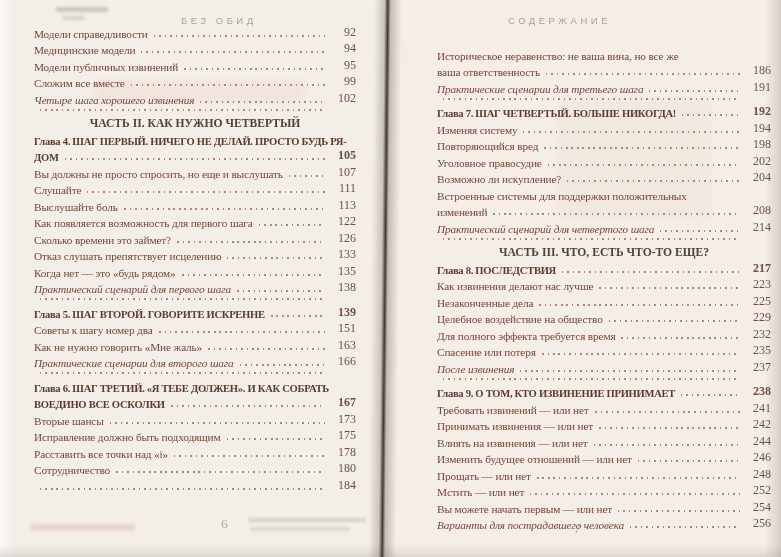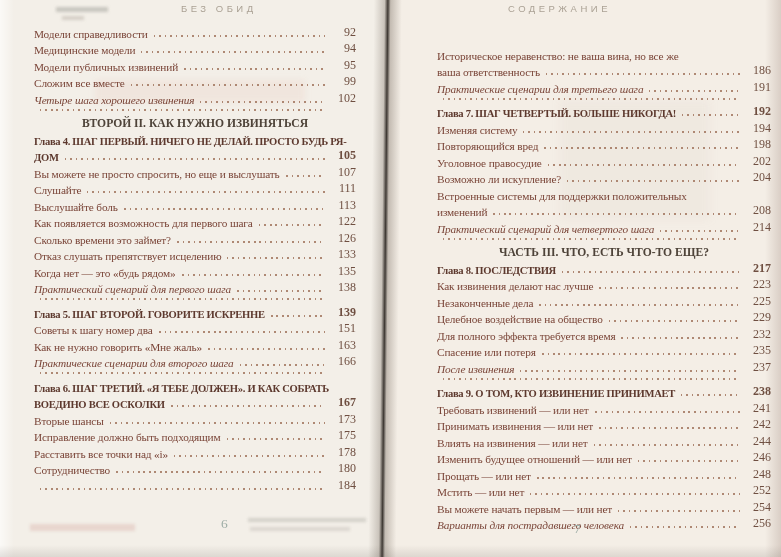--- a/index.html
+++ b/index.html
@@ -18,21 +18,21 @@
     background:linear-gradient(to left, rgba(122,92,80,.22), rgba(122,92,80,0));pointer-events:none;}
   .edge-bottom{position:absolute;left:0;bottom:0;width:781px;height:12px;
     background:linear-gradient(to top, rgba(60,50,45,.12), rgba(60,50,45,0));pointer-events:none;}
   
   .gutter{position:absolute;left:371px;top:-12px;width:28px;height:580px;
     transform:rotate(0.6deg);
     background:linear-gradient(to right,
       rgba(80,70,60,0) 0%, rgba(95,82,70,.28) 38%,
       rgba(38,32,27,.88) 50%, rgba(95,82,70,.32) 60%, rgba(80,70,60,0) 100%);}
   
-  .running-head{position:absolute;top:3px;
+  .running-head{position:absolute;top:15px;
     font-family:"Liberation Sans", sans-serif;font-size:9.5px;
     letter-spacing:3.5px;color:var(--color-running_head,#aba295);}
   .rh-left{left:181px;}
   .rh-right{left:508px;}
   
   .toc{position:absolute;display:flex;flex-direction:column;}
   .toc-left{left:34px;top:23px;width:322px;}
   .toc-right{left:437px;top:45px;width:334px;}
   .row{display:flex;align-items:flex-end;height:16.5px;
     font-size:11.3px;letter-spacing:-0.15px;color:var(--color-text,#7a4538);
@@ -107,37 +107,37 @@
     <span class="pagenum">102</span>
   </div>
 
   <div class="row gap">
     <span class="title"></span>
     <span class="leader"></span>
     <span class="pagenum"></span>
   </div>
 
   <div class="row part">
-    <span class="title">ВТОРОЙ II. КАК НУЖНО ИЗВИНЯТЬСЯ</span>
+    <span class="title">ЧАСТЬ II. КАК НУЖНО ЧЕТВЕРТЫЙ</span>
 
   </div>
 
   <div class="row chapter nolead">
     <span class="title">Глава 4. ШАГ ПЕРВЫЙ. НИЧЕГО НЕ ДЕЛАЙ. ПРОСТО БУДЬ РЯ-</span>
 
   </div>
 
   <div class="row chapter">
     <span class="title">ДОМ</span>
     <span class="leader"></span>
     <span class="pagenum">105</span>
   </div>
 
   <div class="row entry">
-    <span class="title">Вы можете не просто спросить, но еще и выслушать</span>
+    <span class="title">Вы должны не просто спросить, но еще и выслушать</span>
     <span class="leader"></span>
     <span class="pagenum">107</span>
   </div>
 
   <div class="row entry">
     <span class="title">Слушайте</span>
     <span class="leader"></span>
     <span class="pagenum">111</span>
   </div>
 

